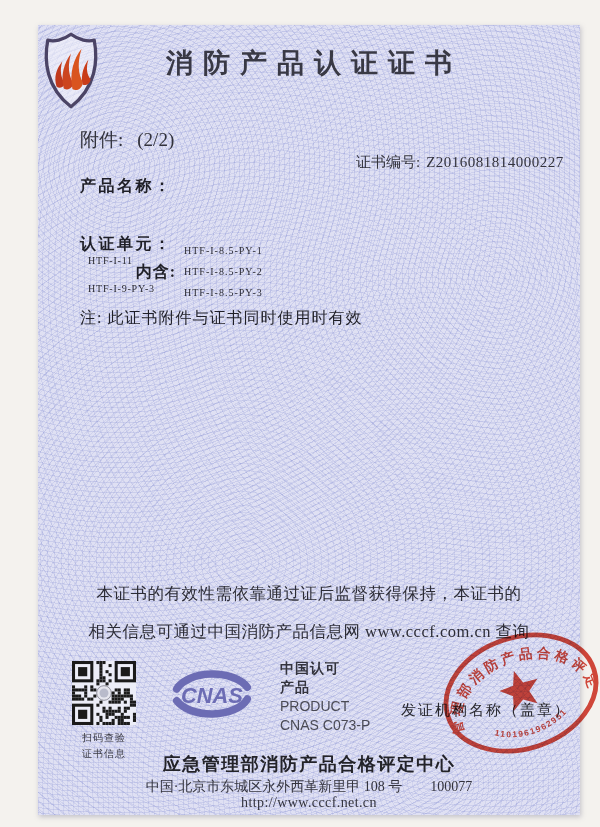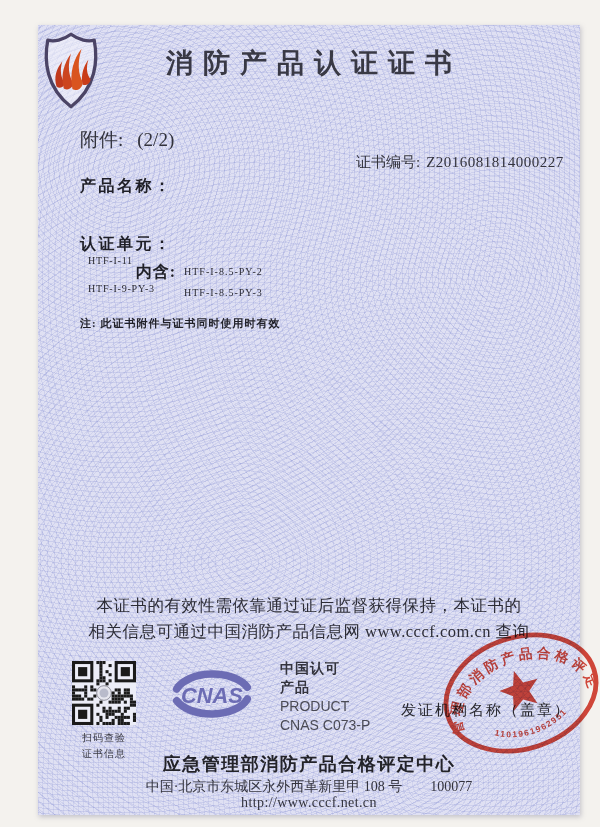--- a/index.html
+++ b/index.html
@@ -35,21 +35,21 @@
   
   .attach{left:42px;top:102px;font-size:19px;color:#32323c;}
   .attach .val{margin-left:14px;}
   .certno{left:318px;top:128px;font-size:15px;color:#33333d;}
   .certno .val{margin-left:6px;letter-spacing:.5px;}
   .frow{left:42px;font-size:16px;color:#26262e;display:flex;flex-direction:column;}
   .frow .lbl{font-weight:bold;letter-spacing:2.5px;width:96px;color:#1f1f27;}
   .frow .lbl.right{text-align:right;letter-spacing:1px;margin-top:39px;}
   .frow .val{margin-left:8px;letter-spacing:.8px;}
   .code{font-size:10px;letter-spacing:1px;color:#2a2a33;}
-  .note{left:42px;top:283px;font-weight:bold;font-size:11px;letter-spacing:1px;color:#1f1f27;margin-top:8px;}
+  .note{left:42px;top:283px;font-weight:normal;font-size:16px;letter-spacing:1px;color:#1f1f27;}
   
   .notice{left:0;right:0;text-align:center;font-size:16.5px;color:#2c2c36;letter-spacing:.5px;}
   
   .qr-block{left:33px;top:636px;width:66px;text-align:center;}
   .qr-caption{font-size:10px;line-height:16px;color:#3a3a44;letter-spacing:1px;margin-top:1px;}
   .cnas-logo{left:132px;top:640px;width:84px;height:58px;}
   .cnas-text{left:242px;top:634px;font-size:14px;line-height:19px;color:#3f3f4a;}
   .cnas-text .cn{font-weight:600;letter-spacing:1px;color:#34343e;}
   .cnas-text .en{font-family:"Liberation Sans","DejaVu Sans",sans-serif;color:#4a4a55;}
   .stamp-label{left:363px;top:676px;width:220px;font-size:15px;letter-spacing:2px;color:#26262c;z-index:2;}
@@ -84,25 +84,26 @@
     <span class="lbl">产品名称：</span>
   </div>
   <div class="abs frow" style="top:186px;margin-top:23px;">
     <span class="lbl">认证单元：</span>
     <span class="val code">HTF-I-11</span>
   </div>
   <div class="abs frow" style="top:198px;">
     <span class="lbl right">内含:</span>
     <span class="val code">HTF-I-9-PY-3</span>
   </div>
+  <div class="abs code" style="left:146px;top:220px;">HTF-I-8.5-PY-1</div>
   <div class="abs code" style="left:146px;top:241px;">HTF-I-8.5-PY-2</div>
   <div class="abs code" style="left:146px;top:262px;">HTF-I-8.5-PY-3</div>
   <div class="abs note">注: 此证书附件与证书同时使用时有效</div>
 
-  <div class="abs notice" style="top:570px;">本证书的有效性需依靠通过证后监督获得保持，本证书的</div>
+  <div class="abs notice" style="top:558px;">本证书的有效性需依靠通过证后监督获得保持，本证书的</div>
   <div class="abs notice" style="top:596px;">相关信息可通过中国消防产品信息网 www.cccf.com.cn 查询</div>
 
   <div class="abs qr-block">
     <svg id="qr-svg" viewBox="0 0 63 63" width="64" height="64">
       <rect width="63" height="63" fill="#ecedf7"></rect>
       <g fill="#1a1a1a">
         <rect x="0" y="0" width="21" height="21"></rect>
           <rect x="42" y="0" width="21" height="21"></rect>
           <rect x="0" y="42" width="21" height="21"></rect>
       </g>

